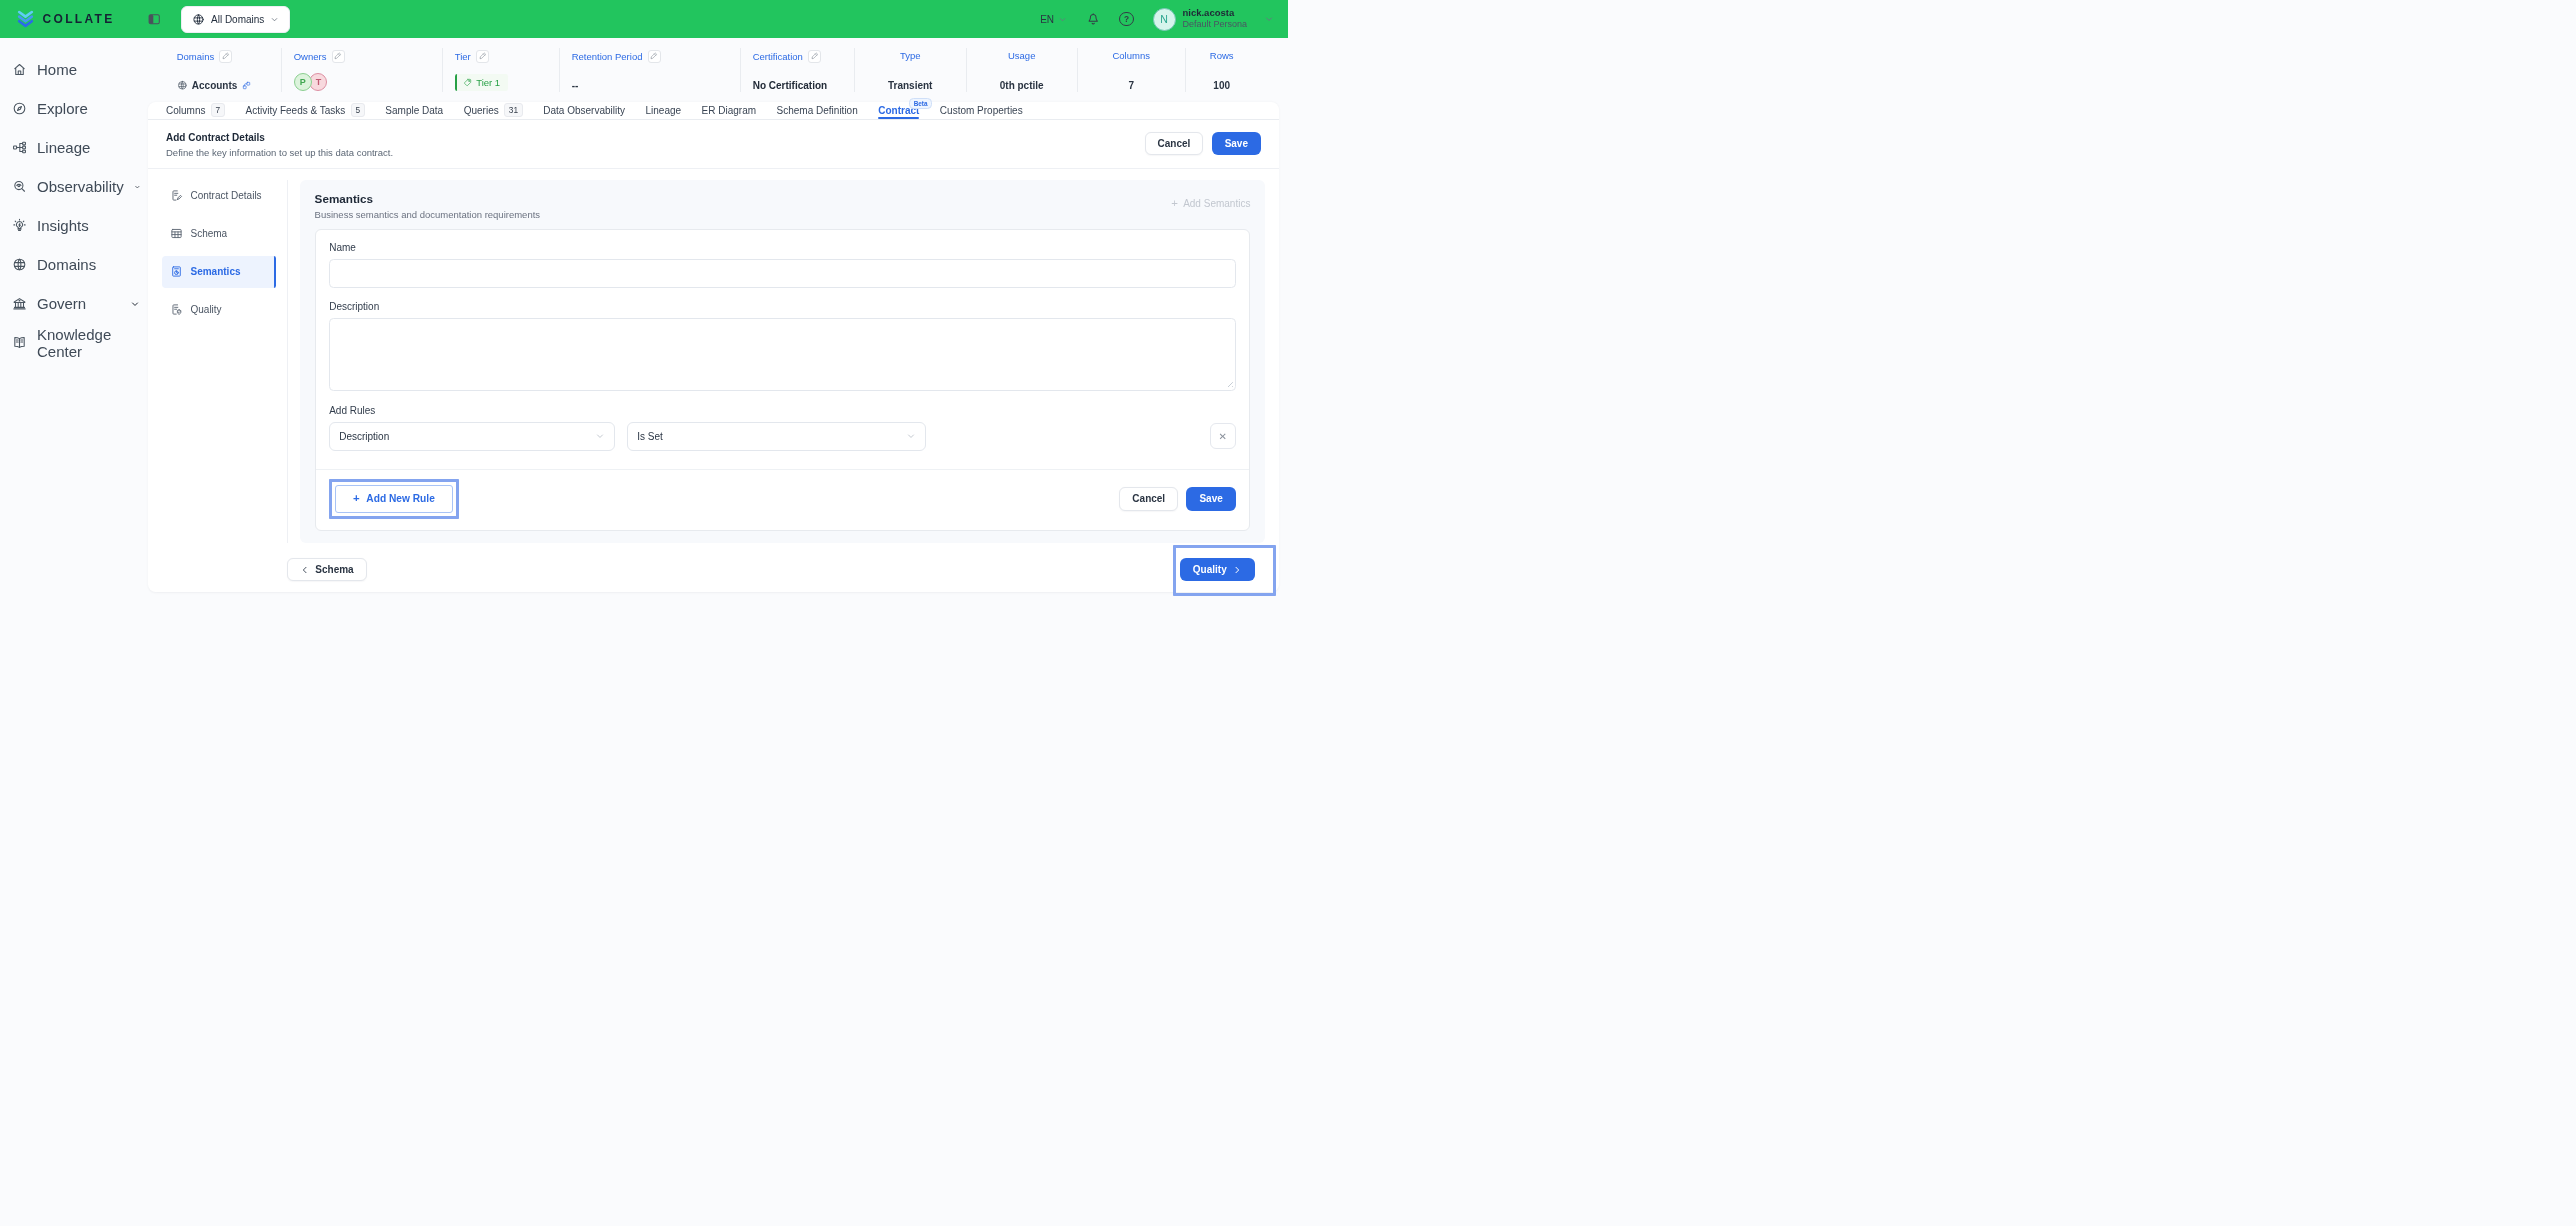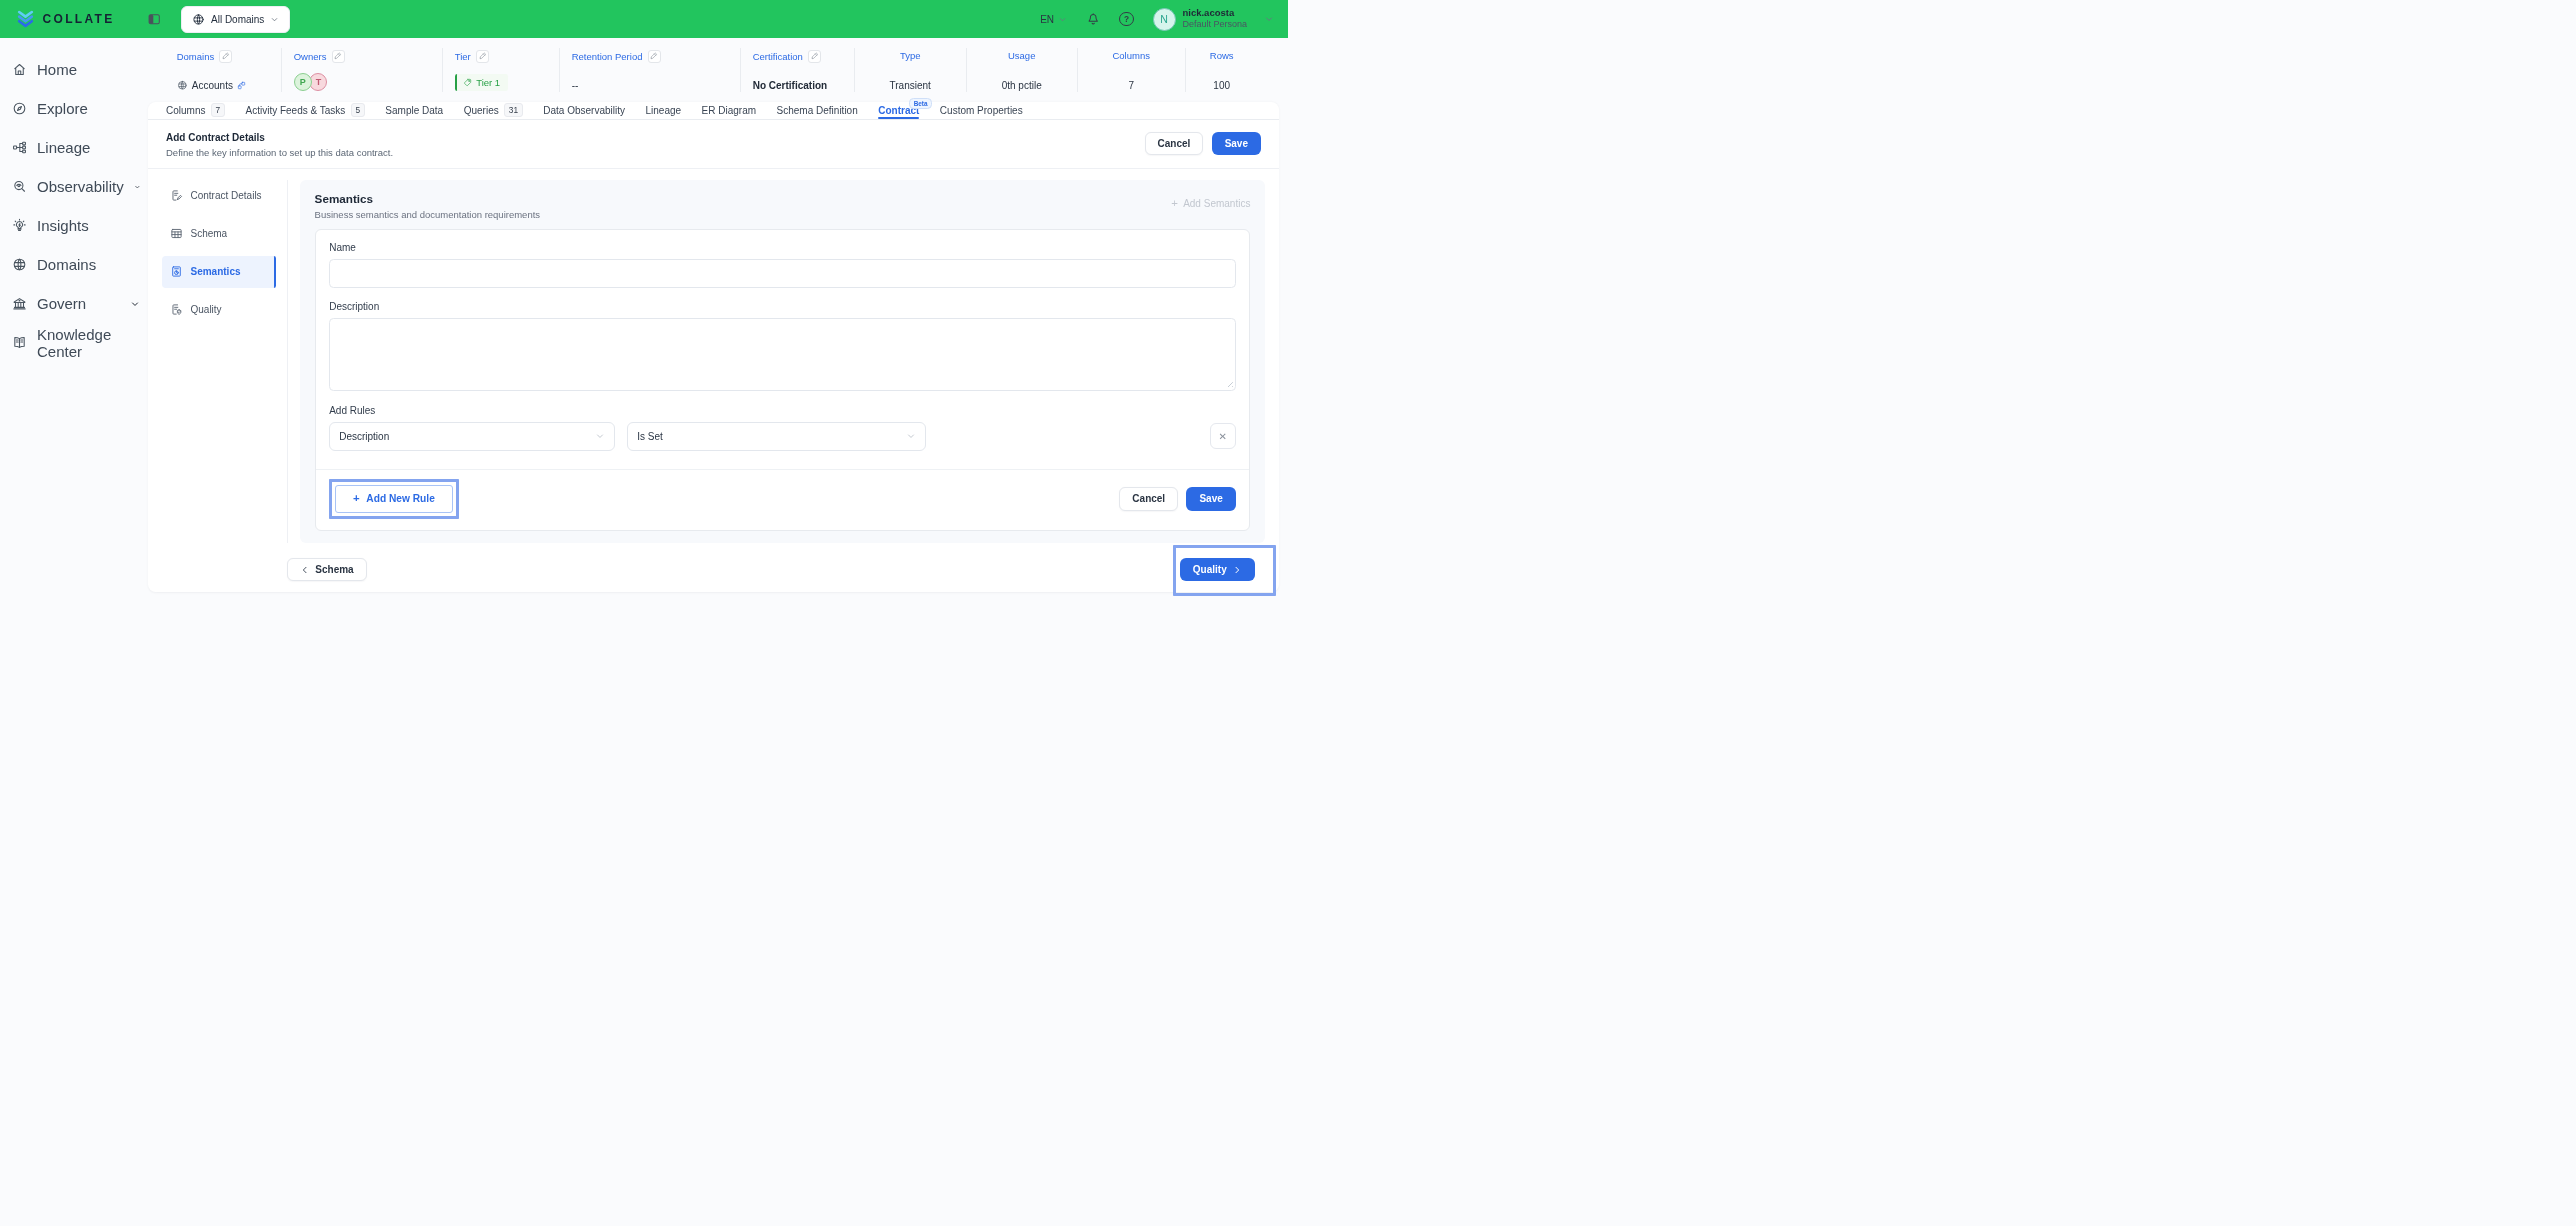--- a/index.html
+++ b/index.html
@@ -50,21 +50,21 @@
   
   .meta-row{height:64px;display:flex;align-items:center;padding-left:16.7px;}
   .meta-field{height:44px;display:flex;flex-direction:column;justify-content:space-between;padding:1.5px 7.6px 1.5px 12px;}
   .meta-field + .meta-field{border-left:0.8px solid #e9ecf0;}
   .meta-field.center{align-items:center;padding-left:7.6px;}
   .mf-0{width:116px;} .mf-1{width:161px;} .mf-2{width:117px;} .mf-3{width:181px;} .mf-4{width:114px;}
   .mf-5{width:112px;} .mf-6{width:111px;} .mf-7{width:108px;} .mf-8{width:73px;}
   .meta-label{display:flex;align-items:center;gap:5.3px;color:#2c6ae4;font-size:9.5px;font-weight:500;}
   .edit-btn{width:13px;height:13px;border:0.8px solid #e3e6ea;border-radius:3px;background:#fff;display:flex;
     align-items:center;justify-content:center;color:#828a94;cursor:pointer;}
-  .meta-value{font-size:10px;color:#2a3442;display:flex;align-items:center;gap:4.5px;font-weight:400;}
+  .meta-value{font-size:10px;color:#2a3442;display:flex;align-items:center;gap:4.5px;font-weight:700;}
   .meta-value.bold{font-weight:700;color:#222b38;}
   .globe-sm{color:#55606c;}
   .link-ic{color:#2c6ae4;}
   .avatars{display:flex;}
   .avatar-s{width:18px;height:18px;border-radius:50%;display:flex;align-items:center;justify-content:center;
     font-size:9px;font-weight:600;}
   .avatar-p{background:#dcf3dc;border:0.8px solid #8bcf90;color:#41a752;z-index:1;}
   .avatar-t{background:#f8d9de;border:0.8px solid #dd8fa2;color:#c05a72;margin-left:-2.3px;}
   .tier-chip{display:inline-flex;align-items:center;gap:4.5px;background:#f3faf3;border-left:2.3px solid #27a045;
     border-radius:2.3px;padding:3px 8.3px 3px 6px;color:#27a045;font-size:9.5px;font-weight:500;width:max-content;}

